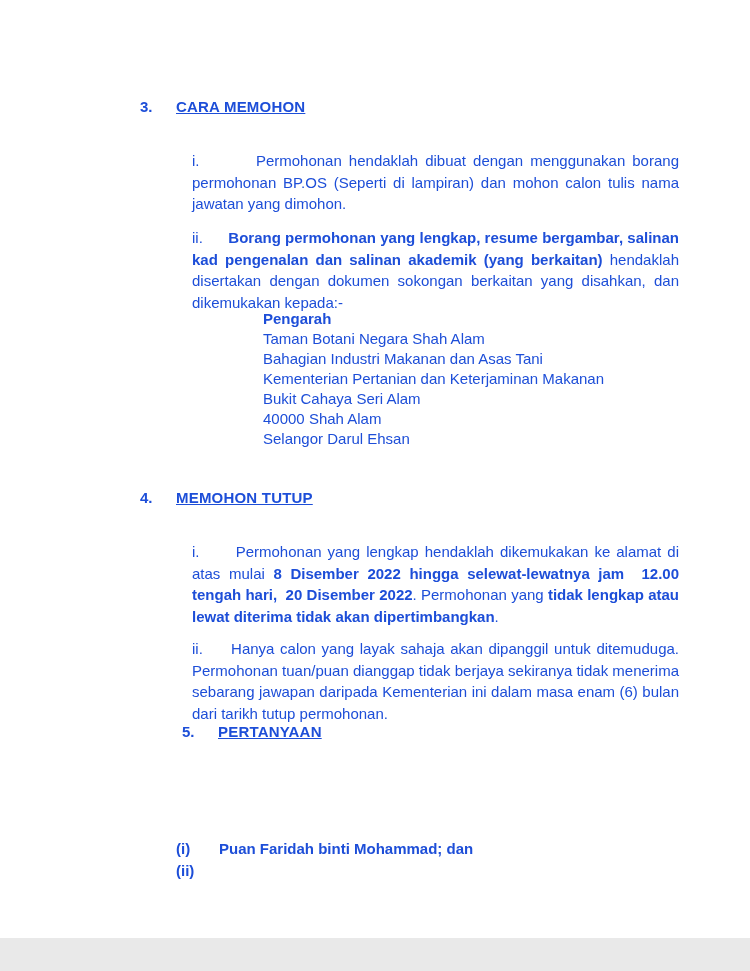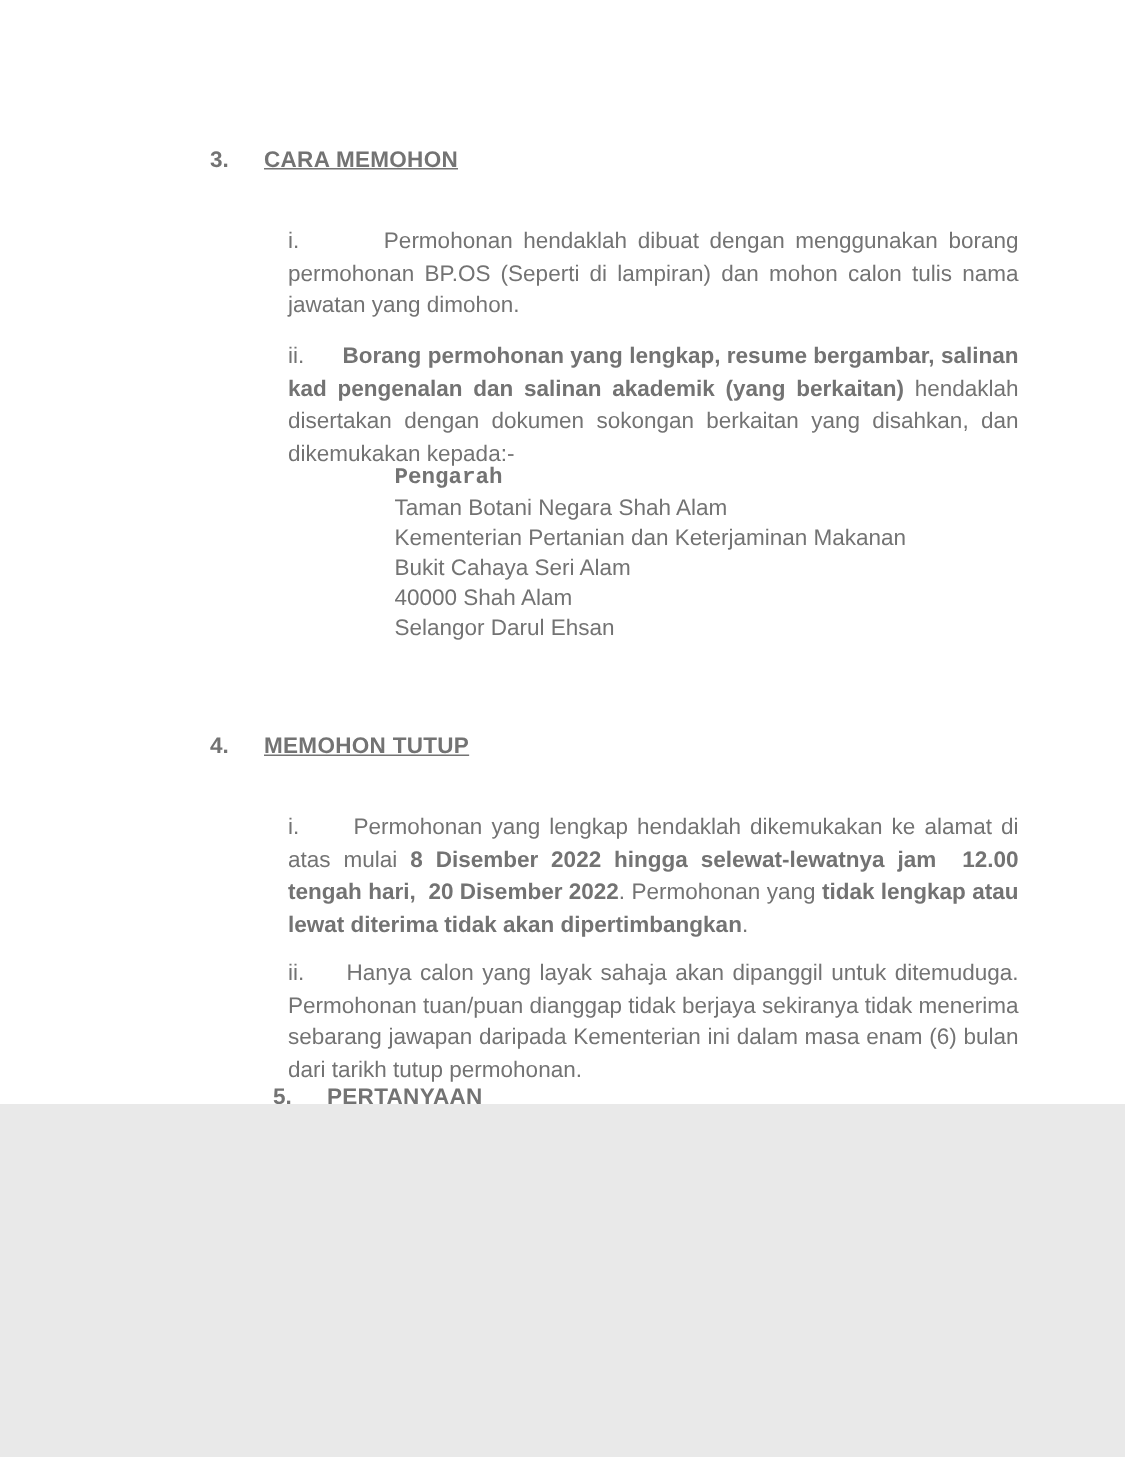--- a/index.html
+++ b/index.html
@@ -1,22 +1,22 @@
 <!DOCTYPE html>
 <html><head>
 <meta charset="utf-8">
 <style>
   html, body { margin: 0; padding: 0; background: #e9e9e9; }
   .page {
     position: relative;
     width: 750px;
-    height: 736px;
+    height: 938px;
     margin: 0 auto;
     background: #ffffff;
-    color: #737373;
+    color: #1d4ed8;
     font-family: "Liberation Sans", "DejaVu Sans", sans-serif;
     font-size: 15px;
     overflow: hidden;
   }
   .abs { position: absolute; }
   .heading-row { left: 140px; white-space: nowrap; }
   .heading-num {
     display: inline-block;
     width: 36px;
     font-weight: bold;
@@ -30,21 +30,21 @@
     left: 176px;
     width: 487px;
     line-height: 21.5px;
     text-align: justify;
     margin: 16px;
   }
   .address-block {
     left: 263px;
     line-height: 20px;
   }
-  .address-line-bold { font-weight: bold; font-family: Liberation Mono, monospace; }
+  .address-line-bold { font-weight: bold; }
   .contact-list { left: 176px; line-height: 21.5px; }
   .contact-row { display: flex; font-weight: bold; }
   .contact-label {
     display: inline-block;
     width: 43px;
     flex: 0 0 43px;
   }
 </style>
 </head>
 <body>
@@ -55,20 +55,21 @@
     <span class="heading-num">3.</span><span class="heading-title">CARA MEMOHON</span>
   </div>
 
   <p class="abs para" style="top:134px;"><span>i.&nbsp;&nbsp;&nbsp;&nbsp;&nbsp;&nbsp;&nbsp;&nbsp;Permohonan hendaklah dibuat dengan menggunakan borang permohonan BP.OS (Seperti di lampiran) dan mohon calon tulis nama jawatan yang dimohon.</span></p>
 
   <p class="abs para" style="top:211px;"><span>ii.&nbsp;&nbsp;&nbsp;&nbsp;&nbsp;&nbsp;</span><span style="font-weight: bold;">Borang permohonan yang lengkap, resume bergambar, salinan kad pengenalan dan salinan akademik (yang berkaitan)</span><span> hendaklah disertakan dengan dokumen sokongan berkaitan yang disahkan, dan dikemukakan kepada:-</span></p>
 
   <div class="abs address-block" style="top:309px;">
     <div class="address-line-bold">Pengarah</div>
     <div>Taman Botani Negara Shah Alam</div>
+    <div>Bahagian Industri Makanan dan Asas Tani</div>
     <div>Kementerian Pertanian dan Keterjaminan Makanan</div>
     <div>Bukit Cahaya Seri Alam</div>
     <div>40000 Shah Alam</div>
     <div>Selangor Darul Ehsan</div>
   </div>
 
   <div class="abs heading-row" style="top:489px;">
     <span class="heading-num">4.</span><span class="heading-title">MEMOHON TUTUP</span>
   </div>
 

